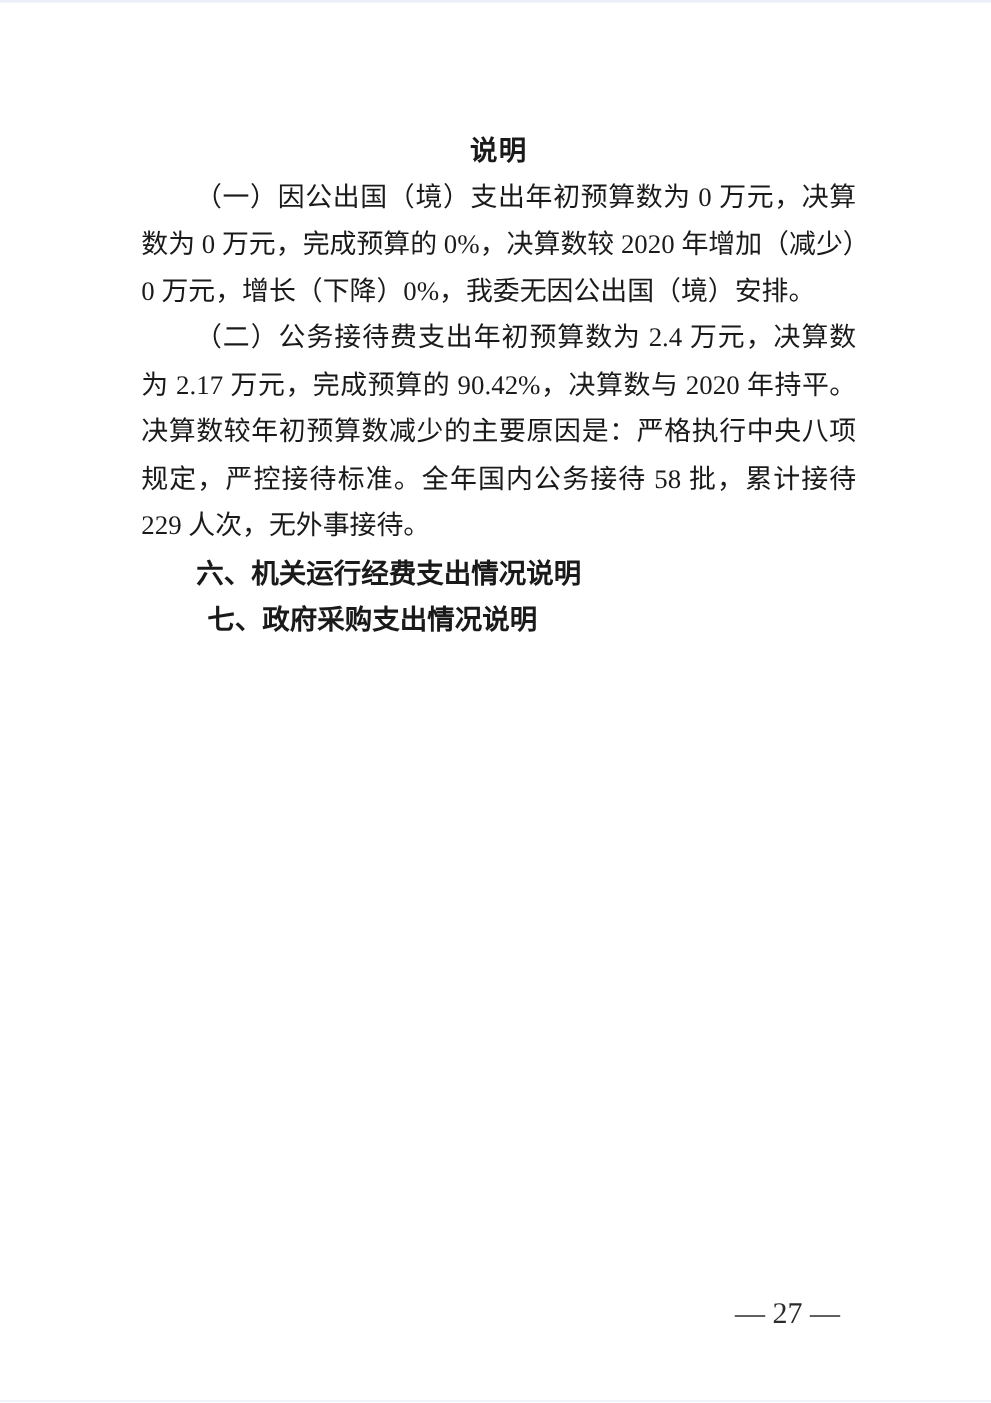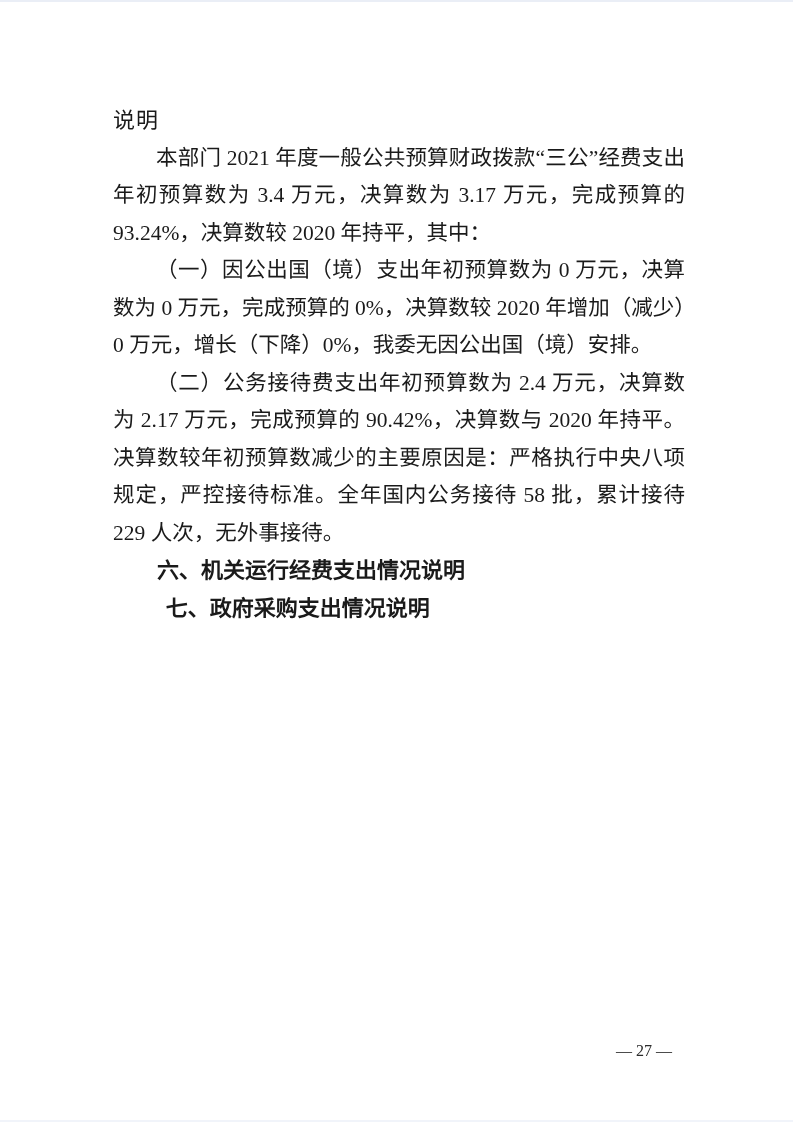--- a/index.html
+++ b/index.html
@@ -39,25 +39,25 @@
     top: 102px;
     width: 572px;
     font-size: 21.5px;
     line-height: 37.5px;
     text-align: justify;
     text-justify: inter-ideograph;
   }
   .doc-heading {
     margin: 0;
     font-family: "Liberation Sans", "DejaVu Sans", sans-serif;
-    font-weight: 400;
+    font-weight: 700;
     font-size: 22px;
     line-height: 37.5px;
     letter-spacing: 1px;
-    text-align: left;
+    text-align: center;
   }
   p.para {
     margin: 0;
     text-indent: 2em;
   }
   .sub-heading {
     margin: 0;
     font-family: "Liberation Sans", "DejaVu Sans", sans-serif;
     font-weight: 700;
     font-size: 22px;
@@ -65,33 +65,32 @@
     text-indent: 2em;
     text-align: left;
   }
   .sub-heading.indent-more {
     text-indent: 2.4em;
   }
   .page-number {
     position: absolute;
     top: 1039px;
     right: 121px;
-    font-size: 16px;
+    font-size: 24px;
     line-height: 24px;
     color: #2b2b2b;
     font-family: "Liberation Serif", "DejaVu Serif", serif;
     white-space: pre;
   }
 </style>
 </head>
 <body>
 
 <div class="page">
   <div class="doc-content">
     <h2 class="doc-heading">说明</h2>
-    <p class="para">本部门 2021 年度一般公共预算财政拨款“三公”经费支出年初预算数为 3.4 万元，决算数为 3.17 万元，完成预算的 93.24%，决算数较 2020 年持平，其中：</p>
     <p class="para">（一）因公出国（境）支出年初预算数为 0 万元，决算数为 0 万元，完成预算的 0%，决算数较 2020 年增加（减少）0 万元，增长（下降）0%，我委无因公出国（境）安排。</p>
     <p class="para">（二）公务接待费支出年初预算数为 2.4 万元，决算数为 2.17 万元，完成预算的 90.42%，决算数与 2020 年持平。决算数较年初预算数减少的主要原因是：严格执行中央八项规定，严控接待标准。全年国内公务接待 58 批，累计接待 229 人次，无外事接待。</p>
     <h3 class="sub-heading">六、机关运行经费支出情况说明</h3>
     <h3 class="sub-heading indent-more">七、政府采购支出情况说明</h3>
   </div>
   <div class="page-number">— 27 —</div>
 </div>
 
 </body></html>

